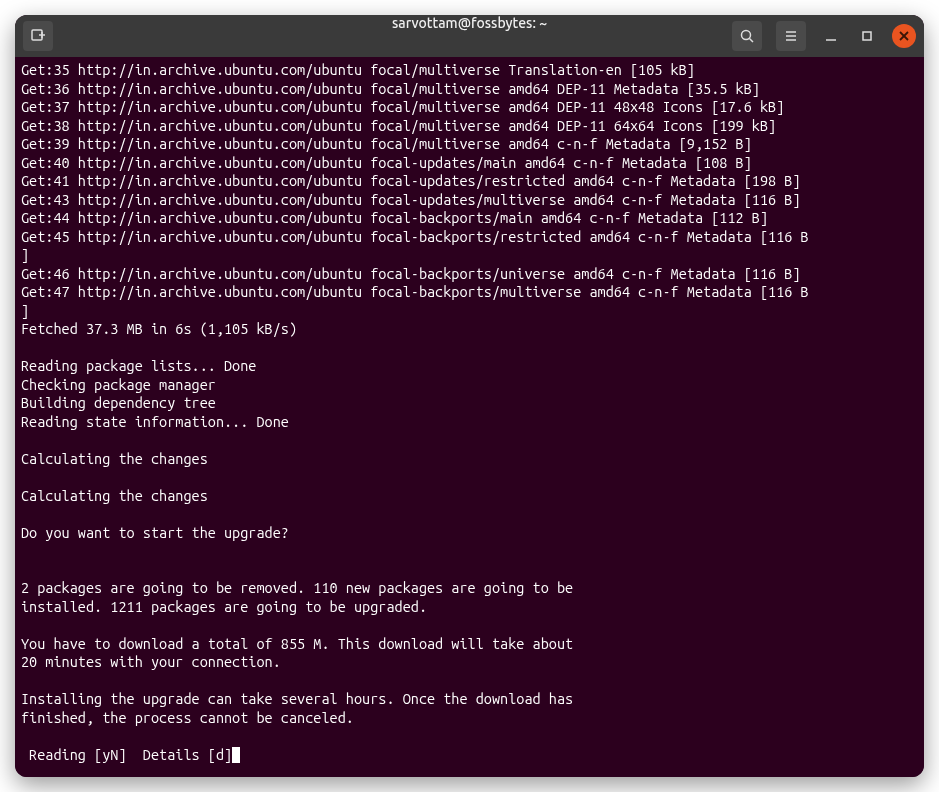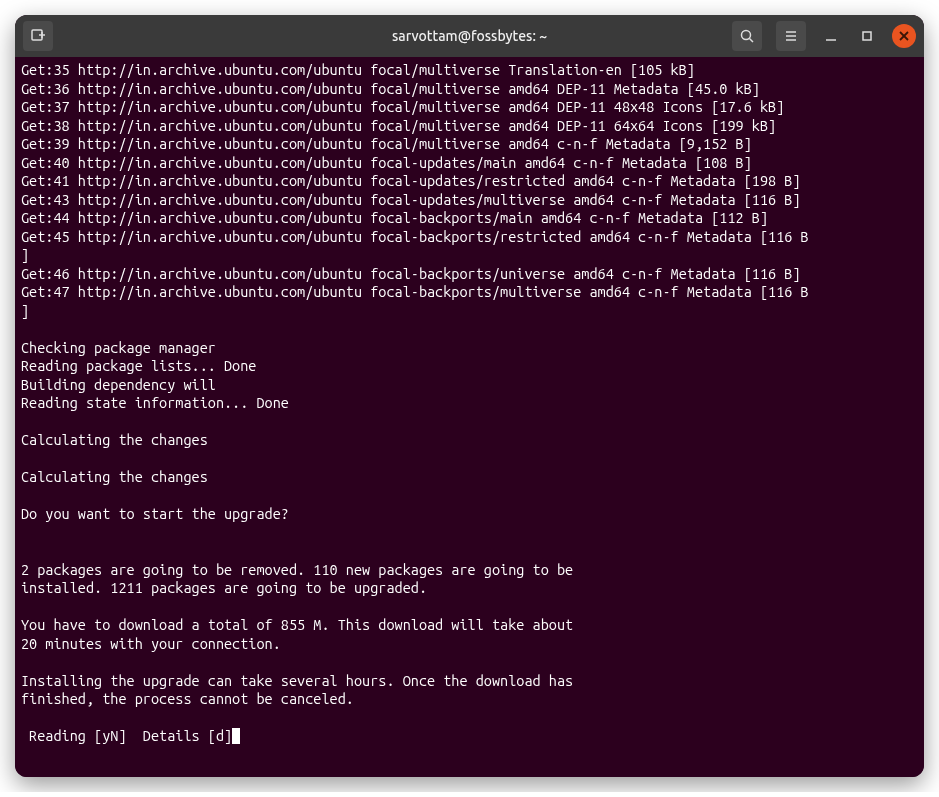--- a/index.html
+++ b/index.html
@@ -19,21 +19,20 @@
       width: 909px;
       background: #2c001e;
       border-radius: 12px;
       overflow: hidden;
       box-shadow: 0 8px 24px rgba(0,0,0,0.4);
     }
     .titlebar {
       background: #3a3a3a;
       height: 42px;
       display: flex;
-      align-items: center;
       padding: 0 8px;
       position: relative;
     }
     .titlebar-left {
       display: flex;
       align-items: center;
       gap: 6px;
     }
     .titlebar-btn {
       width: 30px;
@@ -147,37 +146,38 @@
         <svg width="10" height="10" viewBox="0 0 10 10">
           <line x1="1" y1="1" x2="9" y2="9" stroke="#3a1507" stroke-width="1.8"></line>
           <line x1="9" y1="1" x2="1" y2="9" stroke="#3a1507" stroke-width="1.8"></line>
         </svg>
       </div>
     </div>
   </div>
   <div class="terminal-body">
     <div id="terminal-output">
         <div class="terminal-line">Get:35 http://in.archive.ubuntu.com/ubuntu focal/multiverse Translation-en [105 kB]</div>
-        <div class="terminal-line">Get:36 http://in.archive.ubuntu.com/ubuntu focal/multiverse amd64 DEP-11 Metadata [45.0 kB]</div>
+        <div class="terminal-line">Get:36 http://in.archive.ubuntu.com/ubuntu focal/multiverse amd64 DEP-11 Metadata [35.5 kB]</div>
         <div class="terminal-line">Get:37 http://in.archive.ubuntu.com/ubuntu focal/multiverse amd64 DEP-11 48x48 Icons [17.6 kB]</div>
         <div class="terminal-line">Get:38 http://in.archive.ubuntu.com/ubuntu focal/multiverse amd64 DEP-11 64x64 Icons [199 kB]</div>
         <div class="terminal-line">Get:39 http://in.archive.ubuntu.com/ubuntu focal/multiverse amd64 c-n-f Metadata [9,152 B]</div>
         <div class="terminal-line">Get:40 http://in.archive.ubuntu.com/ubuntu focal-updates/main amd64 c-n-f Metadata [108 B]</div>
         <div class="terminal-line">Get:41 http://in.archive.ubuntu.com/ubuntu focal-updates/restricted amd64 c-n-f Metadata [198 B]</div>
         <div class="terminal-line">Get:43 http://in.archive.ubuntu.com/ubuntu focal-updates/multiverse amd64 c-n-f Metadata [116 B]</div>
         <div class="terminal-line">Get:44 http://in.archive.ubuntu.com/ubuntu focal-backports/main amd64 c-n-f Metadata [112 B]</div>
         <div class="terminal-line">Get:45 http://in.archive.ubuntu.com/ubuntu focal-backports/restricted amd64 c-n-f Metadata [116 B</div>
         <div class="terminal-line">]</div>
         <div class="terminal-line">Get:46 http://in.archive.ubuntu.com/ubuntu focal-backports/universe amd64 c-n-f Metadata [116 B]</div>
         <div class="terminal-line">Get:47 http://in.archive.ubuntu.com/ubuntu focal-backports/multiverse amd64 c-n-f Metadata [116 B</div>
         <div class="terminal-line">]</div>
+        <div class="terminal-line">Fetched 37.3 MB in 6s (1,105 kB/s)</div>
         <div class="terminal-line">&nbsp;</div>
+        <div class="terminal-line">Reading package lists... Done</div>
         <div class="terminal-line">Checking package manager</div>
-        <div class="terminal-line">Reading package lists... Done</div>
-        <div class="terminal-line">Building dependency will</div>
+        <div class="terminal-line">Building dependency tree</div>
         <div class="terminal-line">Reading state information... Done</div>
         <div class="terminal-line">&nbsp;</div>
         <div class="terminal-line">Calculating the changes</div>
         <div class="terminal-line">&nbsp;</div>
         <div class="terminal-line">Calculating the changes</div>
         <div class="terminal-line">&nbsp;</div>
         <div class="terminal-line">Do you want to start the upgrade?</div>
         <div class="terminal-line">&nbsp;</div>
         <div class="terminal-line">&nbsp;</div>
         <div class="terminal-line">2 packages are going to be removed. 110 new packages are going to be</div>

